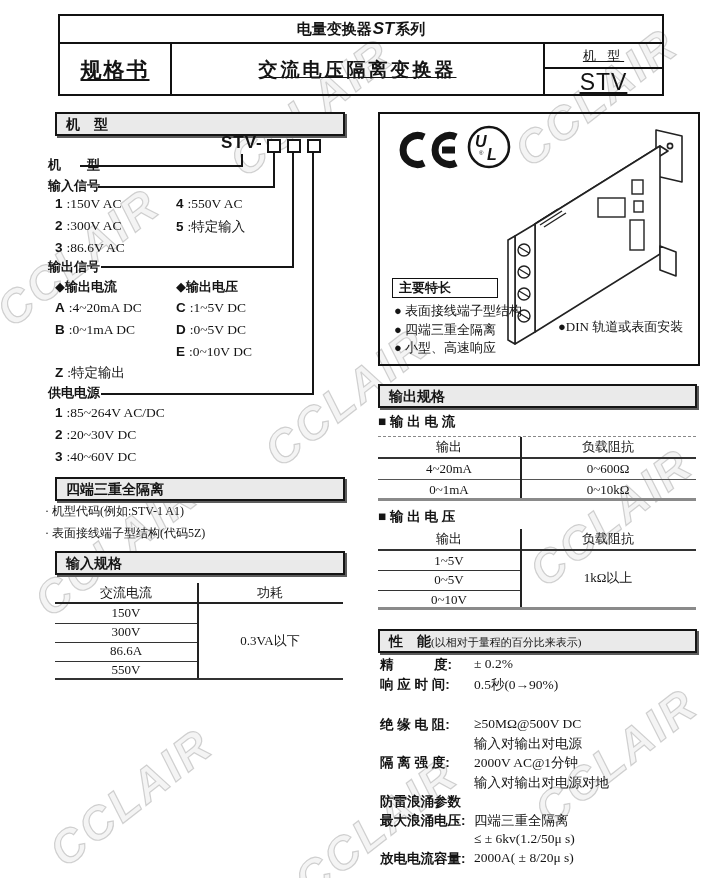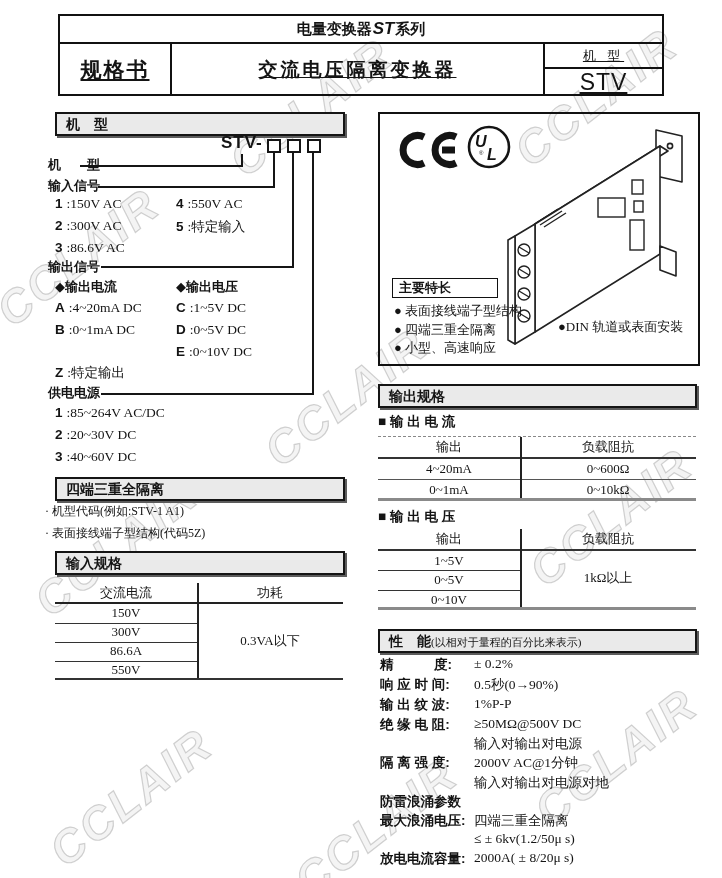--- a/index.html
+++ b/index.html
@@ -280,24 +280,20 @@
   </div>
 
   <div class="prow" style="top:656px">
       <span class="plbl">精　　　度:</span>
       <span class="pval">± 0.2%</span>
     </div>
   <div class="prow" style="top:676px">
       <span class="plbl">响 应 时 间:</span>
       <span class="pval">0.5秒(0→90%)</span>
     </div>
-  <div class="prow" style="top:696px">
-      <span class="plbl">输 出 纹 波:</span>
-      <span class="pval">1%P-P</span>
-    </div>
   <div class="prow" style="top:716px">
       <span class="plbl">绝 缘 电 阻:</span>
       <span class="pval">≥50MΩ@500V DC</span>
     </div>
   <div class="prow" style="top:735px">
       <span class="plbl"></span>
       <span class="pval">输入对输出对电源</span>
     </div>
   <div class="prow" style="top:754px">
       <span class="plbl">隔 离 强 度:</span>

